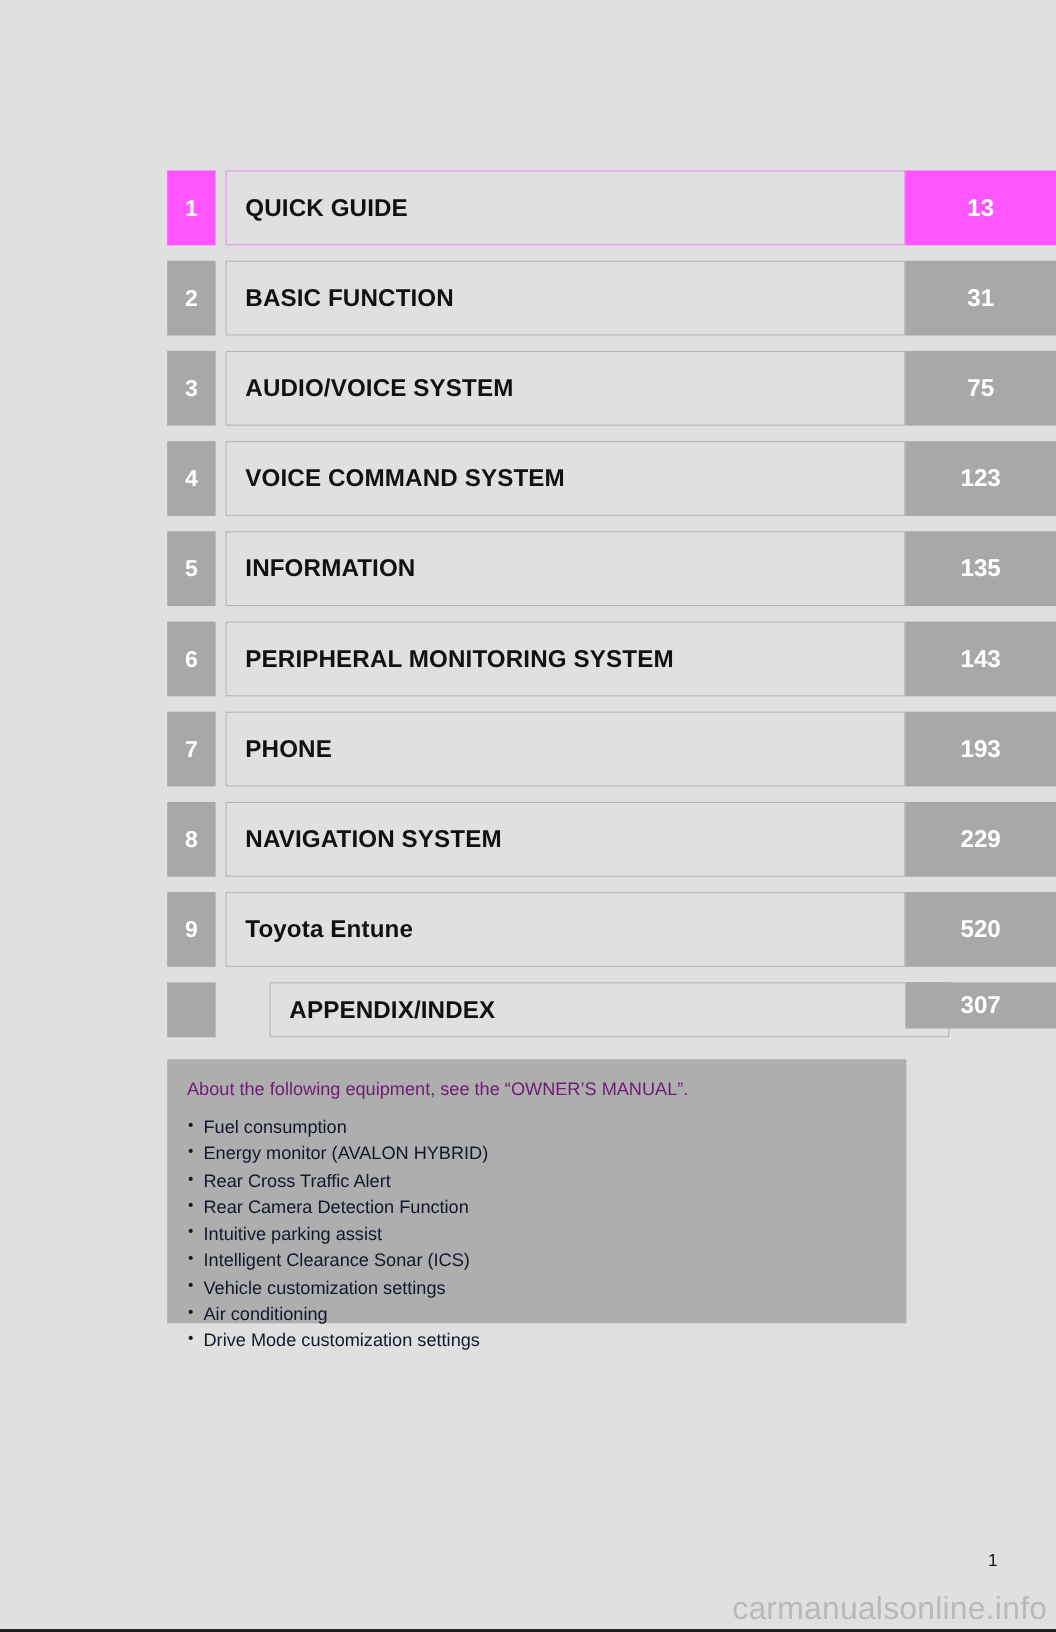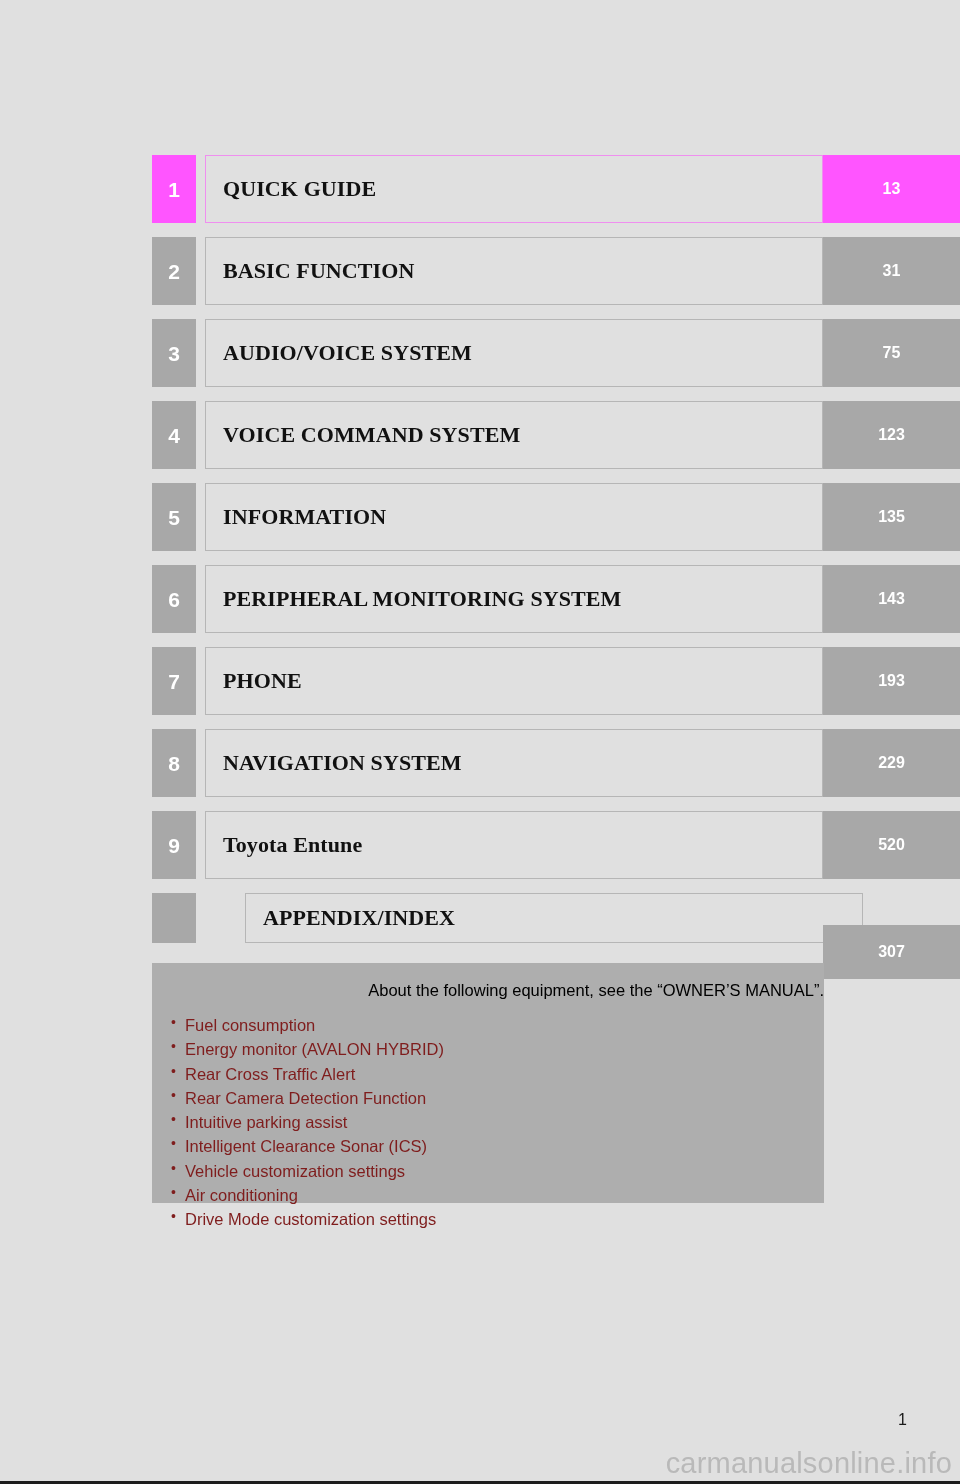--- a/index.html
+++ b/index.html
@@ -79,75 +79,72 @@
     height: 50px;
     margin-left: 40px;
   }
   .title-text {
     padding-left: 17px;
     font-size: 22px;
     font-weight: bold;
     color: #111111;
     letter-spacing: 0.1px;
     white-space: nowrap;
-    font-family: Liberation Serif, serif;
   }
 
   
   .page-block {
     position: absolute;
     left: 823px;
     top: 0;
     width: 137px;
     height: 68px;
     background: #a8a8a8;
     color: #ffffff;
-    font-size: 16px;
+    font-size: 22px;
     font-weight: bold;
     display: flex;
     align-items: center;
     justify-content: center;
     line-height: 1;
   }
   .chapter-row.appendix .page-block {
-    height: 54px;
-    margin-top: 32px;
+    height: 42px;
   }
 
   
   .chapter-row.highlight .num-block { background: #ff55ff; }
   .chapter-row.highlight .page-block { background: #ff55ff; }
   .chapter-row.highlight .title-plate { border-color: #ef8fef; }
 
   
   .note-box {
     position: absolute;
     left: 152px;
     top: 963px;
     width: 672px;
     height: 240px;
     background: #aeaeae;
     box-sizing: border-box;
     padding: 18px 0 0 18px;
   }
   .note-heading {
     font-size: 16.5px;
-    color: #000000;
+    color: #701a75;
     margin-bottom: 14px;
     line-height: 1.1;
-    text-align: right;
   }
   .note-list {
     list-style: none;
     margin: 0;
     padding: 0;
   }
   .note-list li {
     font-size: 16.5px;
-    color: #7f1d1d;
+    color: #0f172a;
     line-height: 1.47;
     position: relative;
     padding-left: 15px;
   }
   .note-list li::before {
     content: "\2022";
     position: absolute;
     left: 1px;
     top: -1px;
     font-size: 14px;

